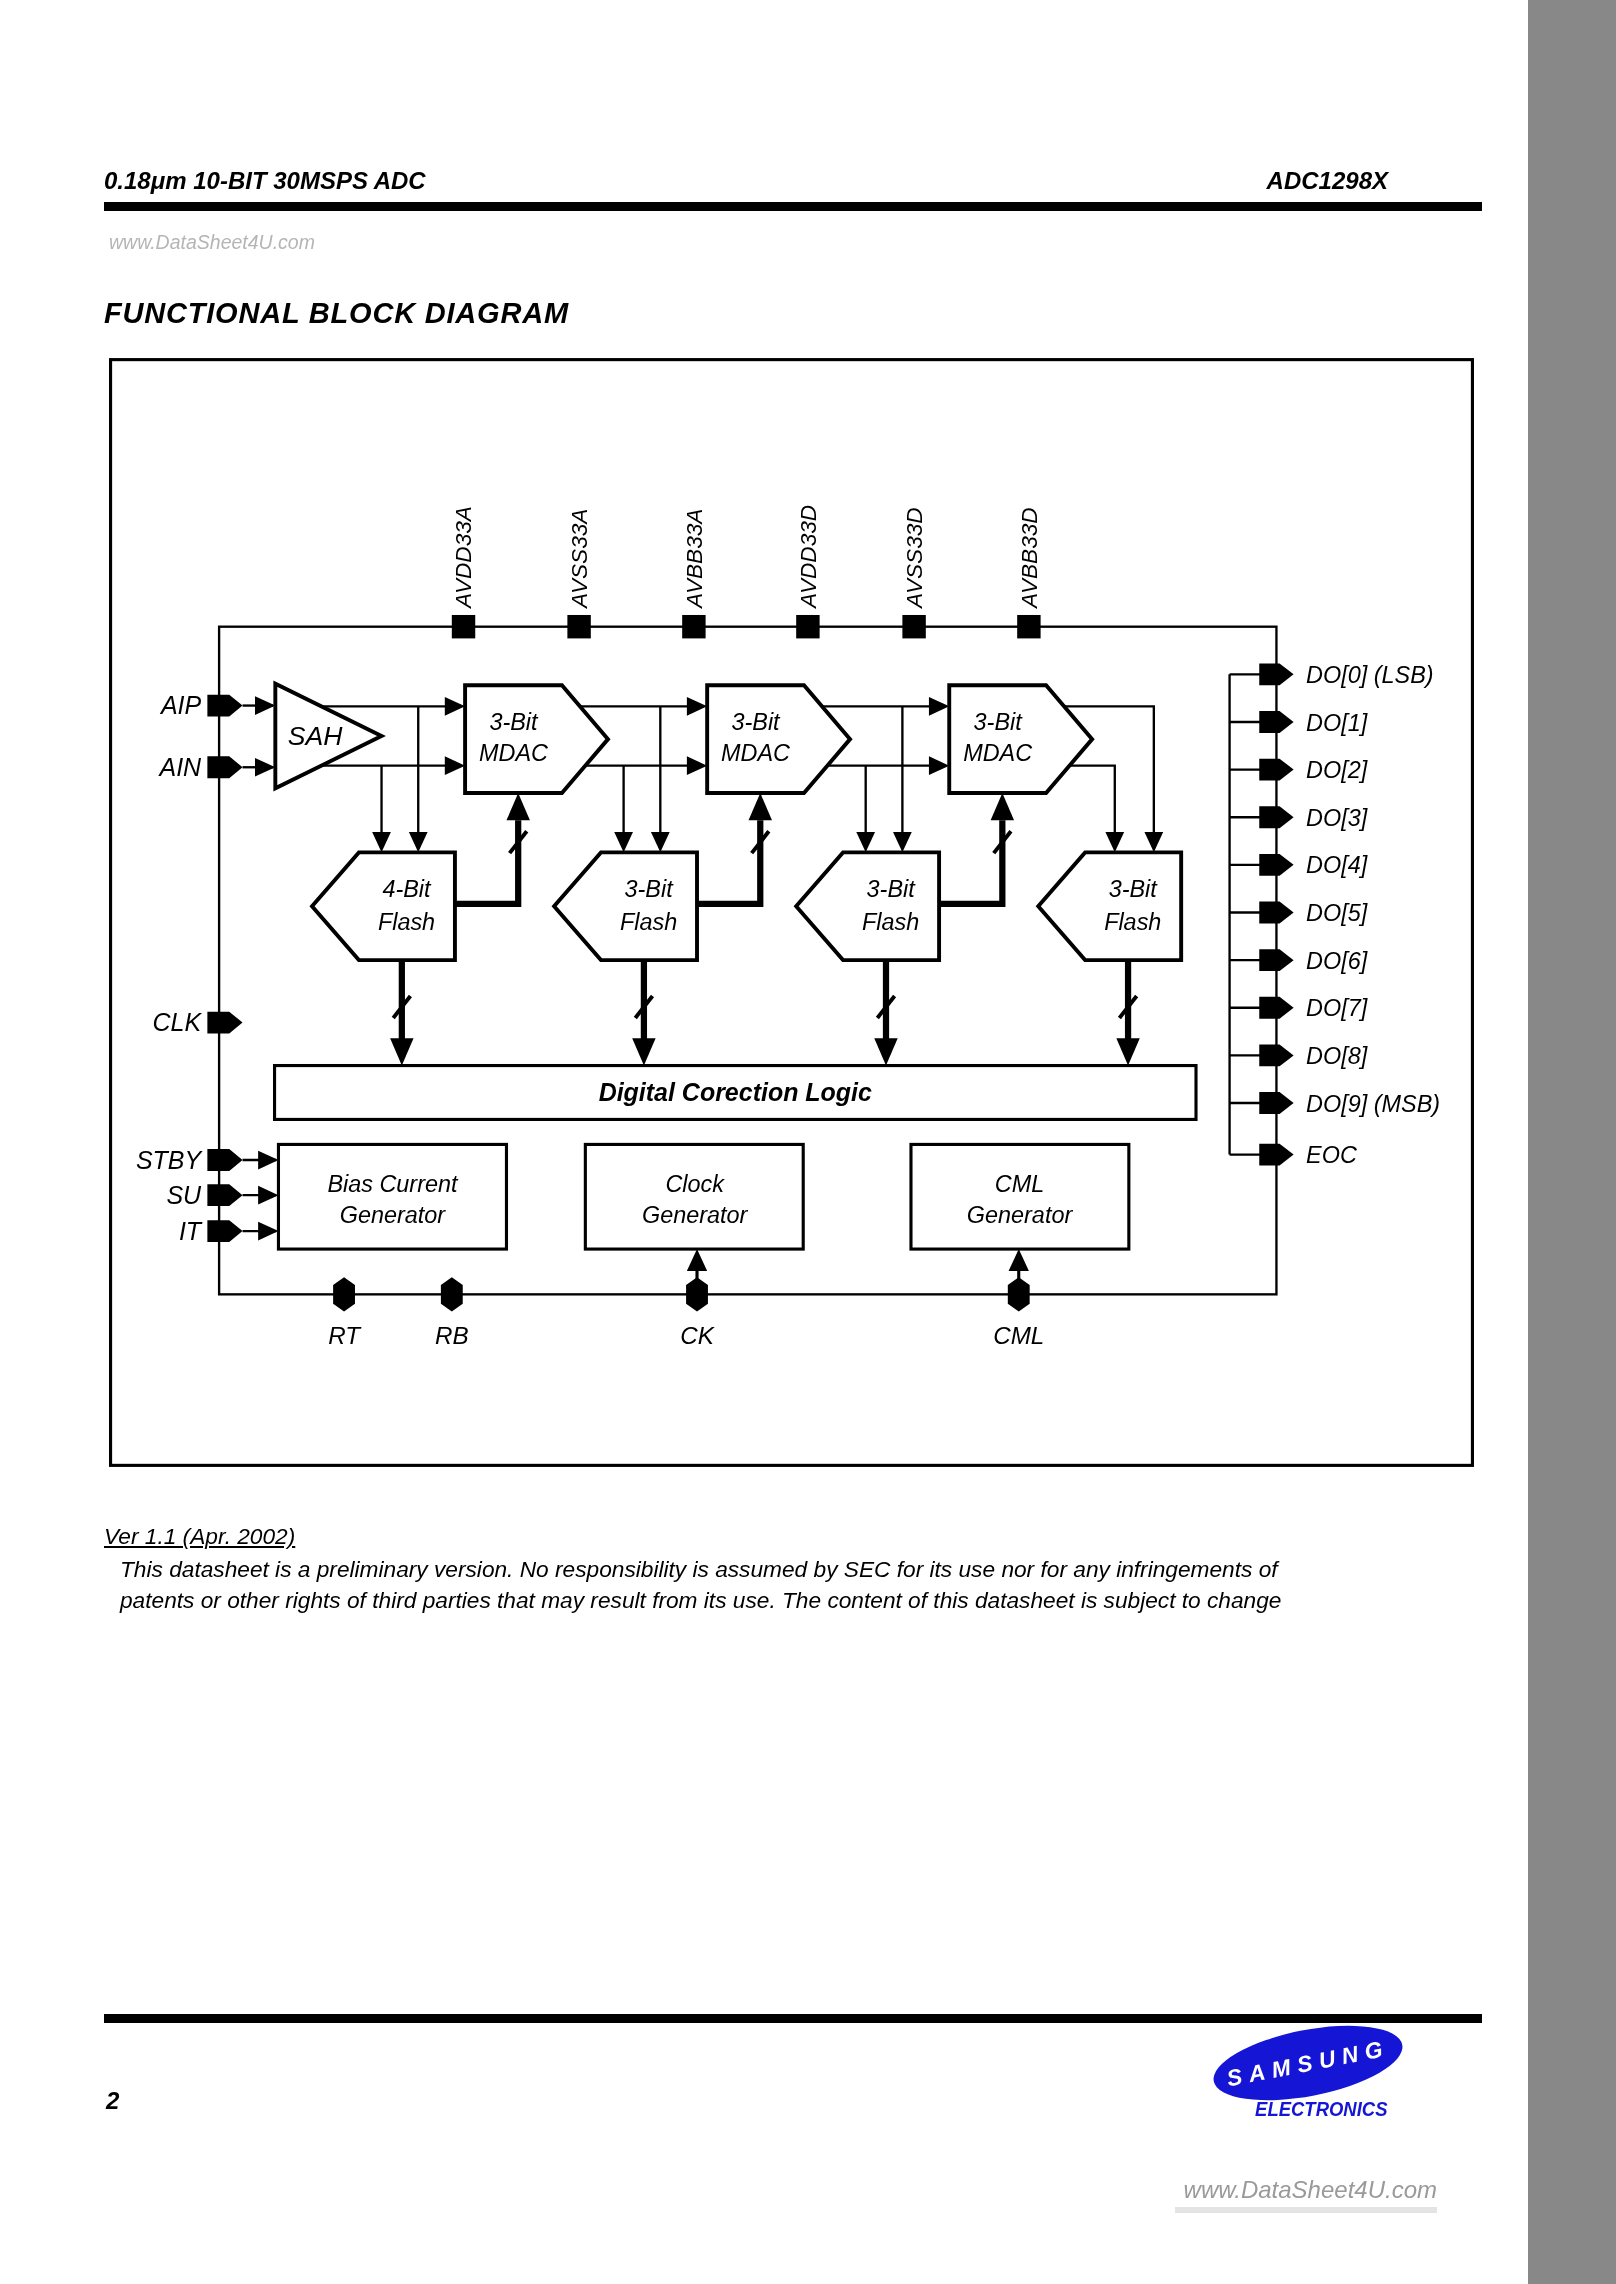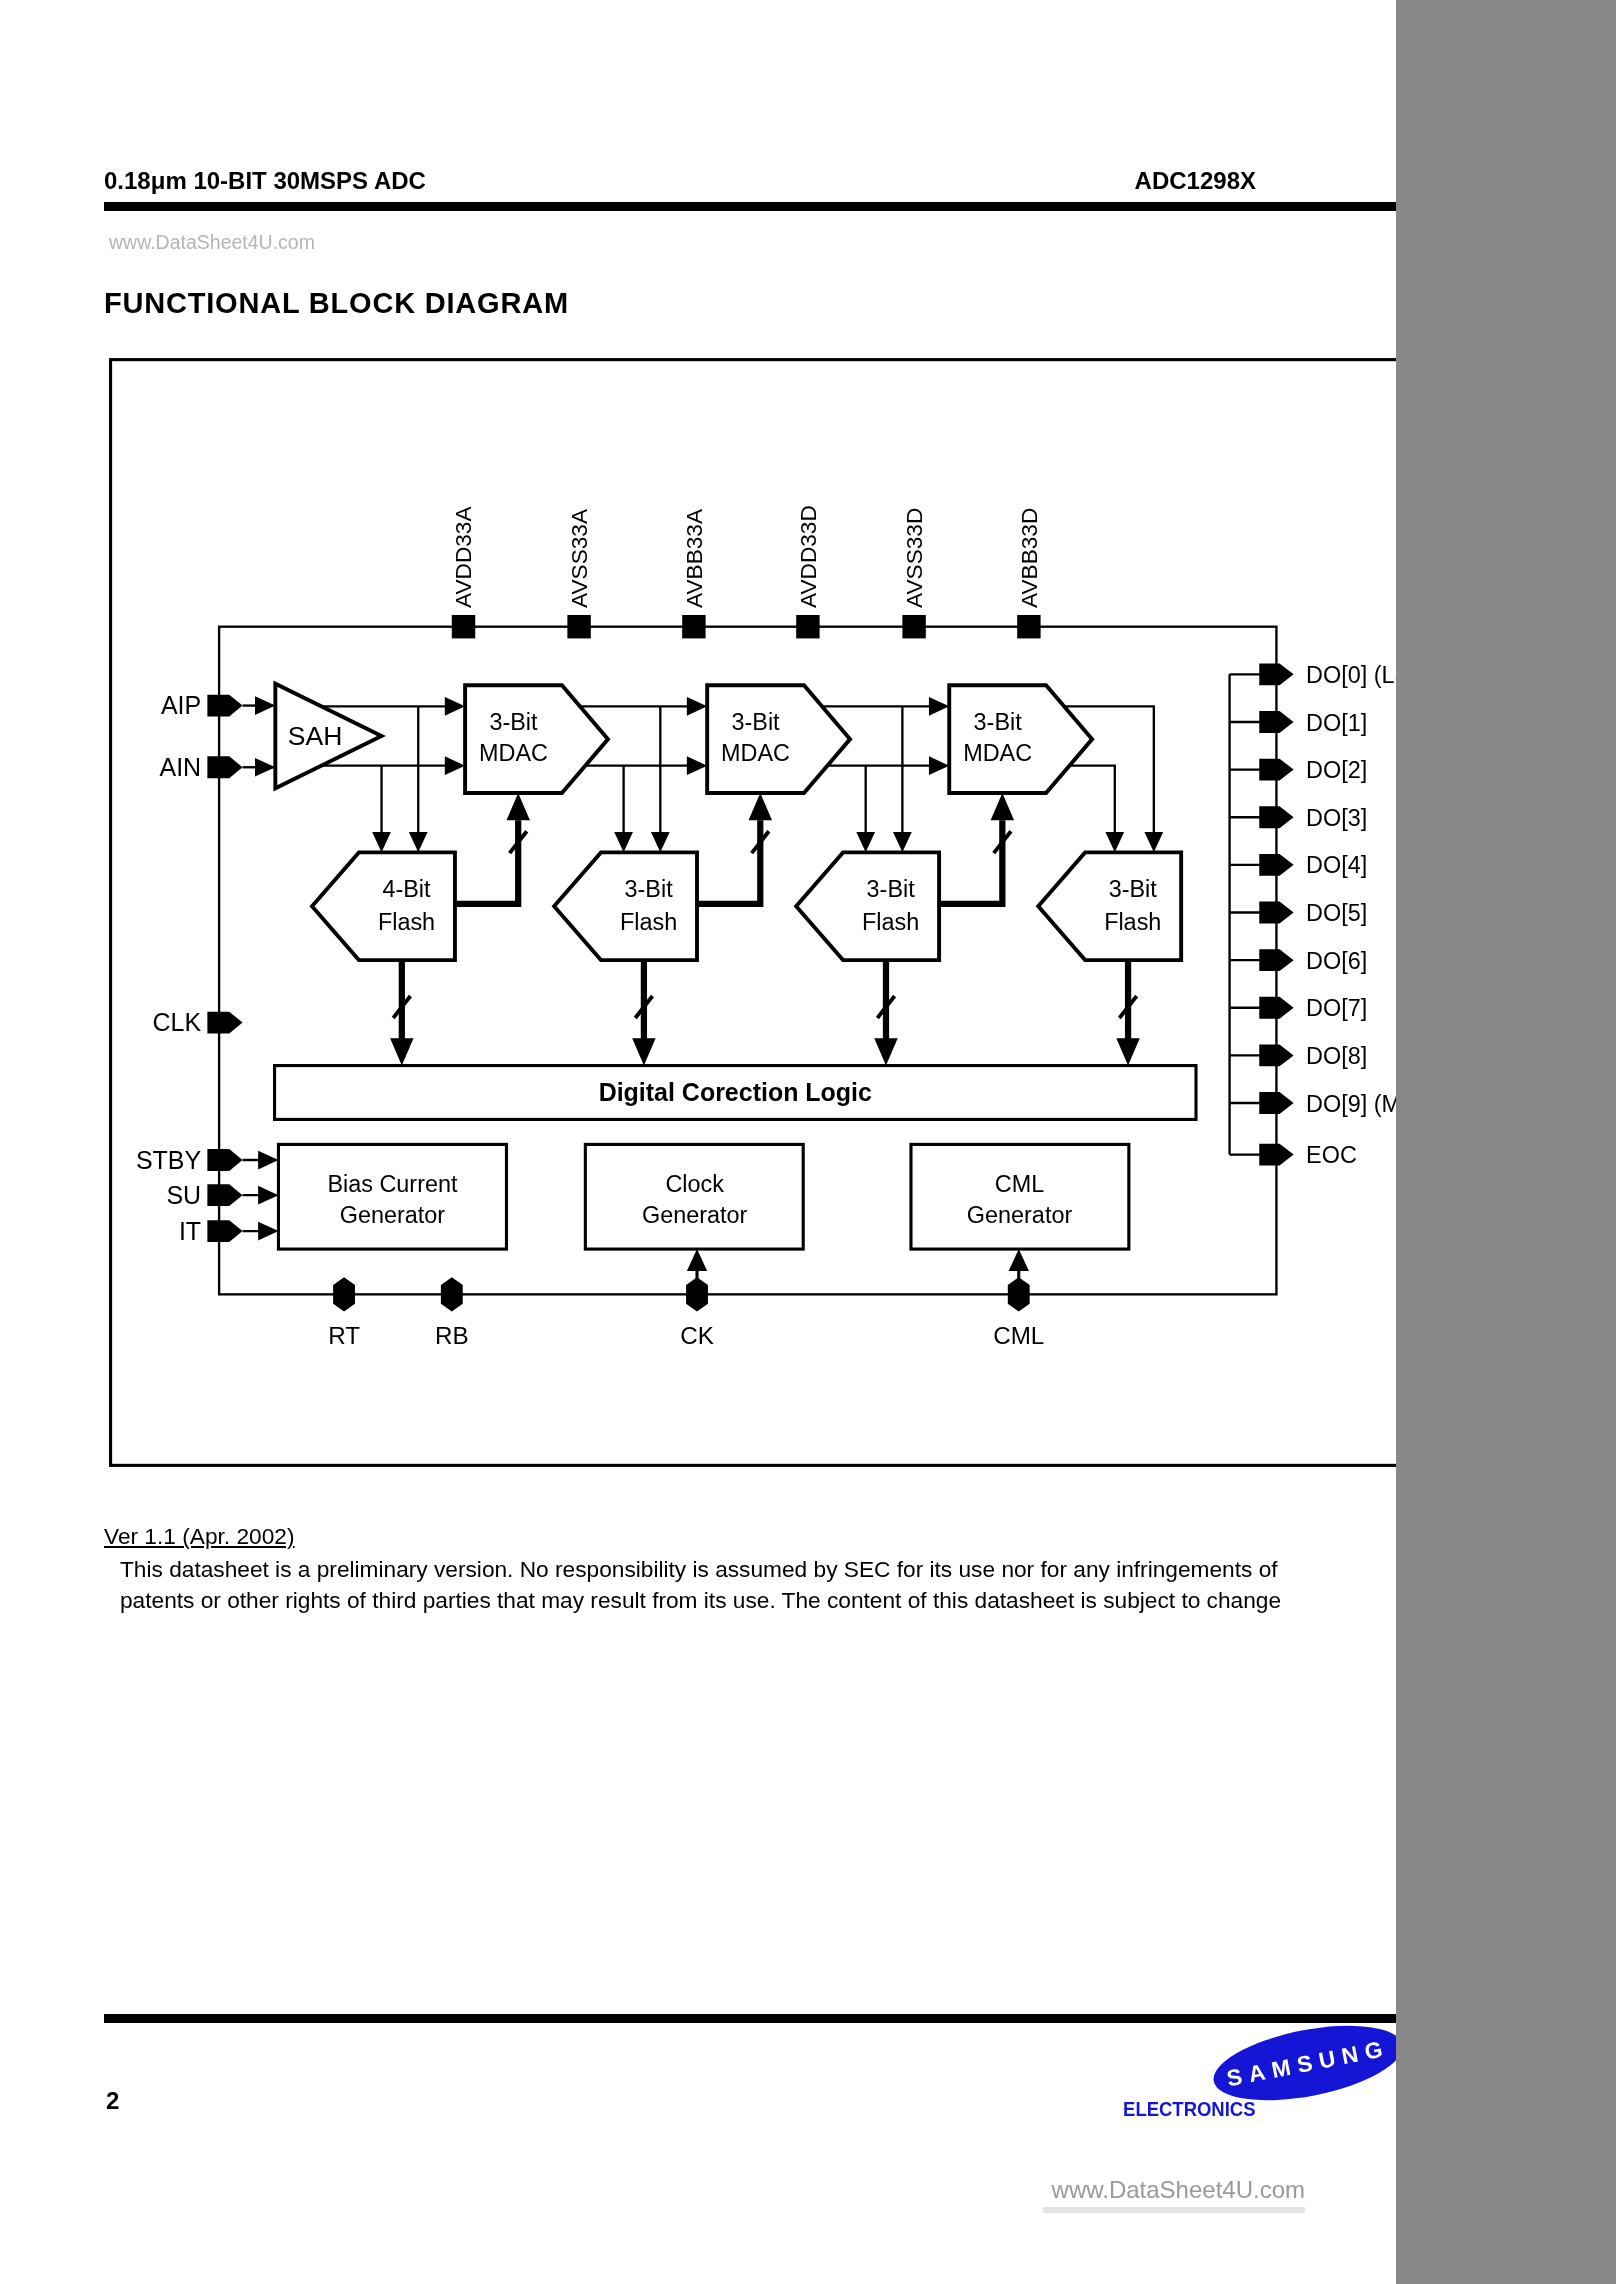--- a/index.html
+++ b/index.html
@@ -1,17 +1,17 @@
 <!DOCTYPE html>
 <html style="font-size:12.5px"><head>
 <meta charset="utf-8">
 <style>
   html,body{margin:0;padding:0;background:#888;}
-  #page{position:relative;width:1396px;height:2284px;background:#ffffff;
-        font-family:"Liberation Sans","DejaVu Sans",sans-serif;color:#000;overflow:hidden;}
+  #page{position:relative;width:1528px;height:2284px;background:#ffffff;
+        font-family:"Liberation Sans","DejaVu Sans",sans-serif;color:#000;overflow:hidden;font-style:italic;}
   .abs{position:absolute;}
   .hdr{font-size:24px;font-weight:bold;letter-spacing:0px;white-space:nowrap;}
   .rule{background:#000;height:8.6px;}
   .wm-top{font-size:19.5px;color:#b5b5b5;white-space:nowrap;}
   .title{font-size:29px;font-weight:bold;letter-spacing:0.8px;white-space:nowrap;}
   .ver{font-size:22.7px;text-decoration:underline;white-space:nowrap;}
   .para{font-size:22.7px;line-height:30.5px;white-space:nowrap;margin-left:16px;}
   .pagenum{font-size:24px;font-weight:bold;}
   .samsung-ell{width:192px;height:66px;border-radius:50%;transform:rotate(-11deg);
        display:flex;align-items:center;justify-content:center;}
@@ -27,21 +27,21 @@
 </head>
 <body>
 
 <div id="page">
 
   <div class="abs hdr" style="left:104px;top:167px;">0.18μm 10-BIT 30MSPS ADC</div>
   <div class="abs hdr" style="right:140px;top:167px;">ADC1298X</div>
   <div class="abs rule" style="left:104px;top:202px;width:1378px;"></div>
   <div class="abs wm-top" style="left:109px;top:231px;">www.DataSheet4U.com</div>
 
-  <div class="abs title" style="left:104px;top:287px;">FUNCTIONAL BLOCK DIAGRAM</div>
+  <div class="abs title" style="left:104px;top:297px;">FUNCTIONAL BLOCK DIAGRAM</div>
 
   <svg class="abs" style="left:109px;top:358px;" width="1365" height="1109" viewBox="0 0 1748 1420">
 
     <rect x="2" y="2" width="1744" height="1416" fill="none" stroke="#000" stroke-width="4"></rect>
 
     <rect x="141" y="344" width="1354" height="855" fill="none" stroke="#000" stroke-width="3"></rect>
 
     <g stroke="#000" stroke-width="3" fill="none">
 
       <line x1="171" y1="445" x2="210" y2="445"></line>

